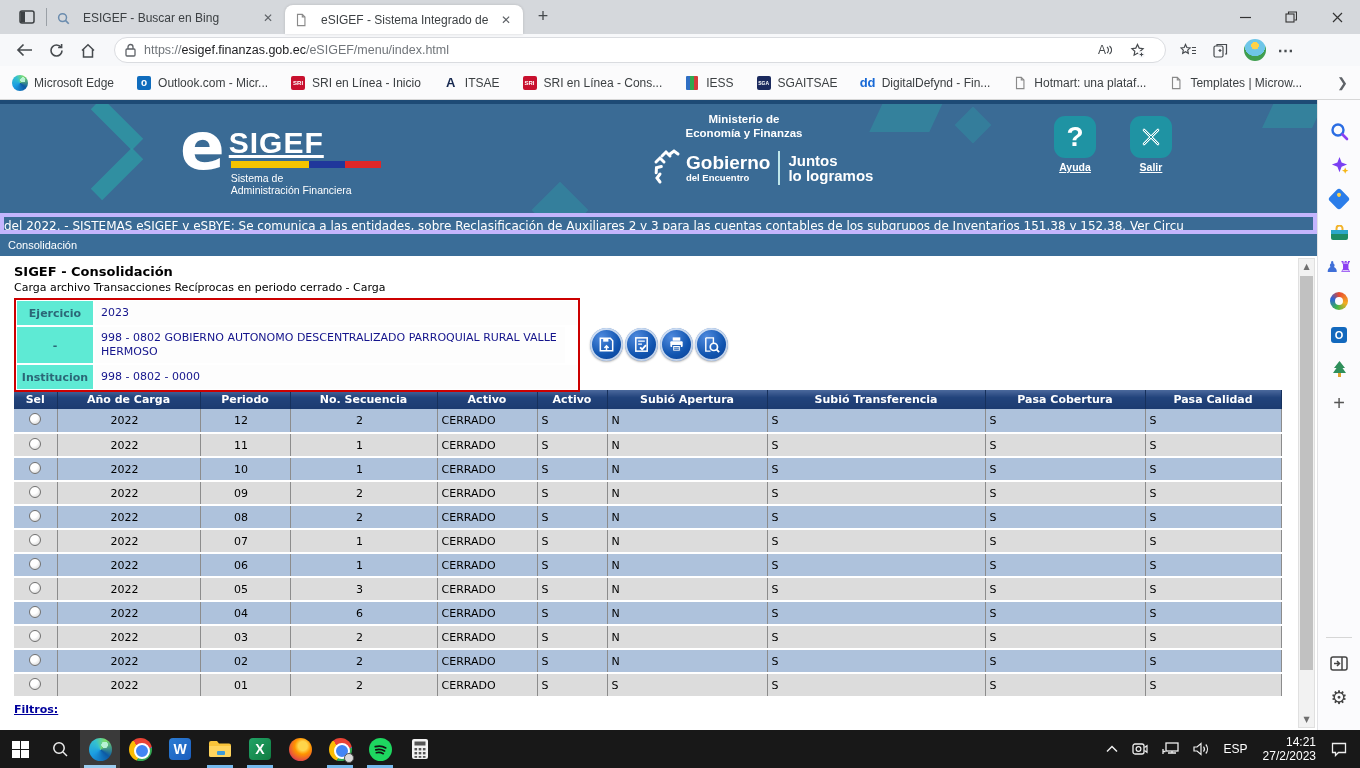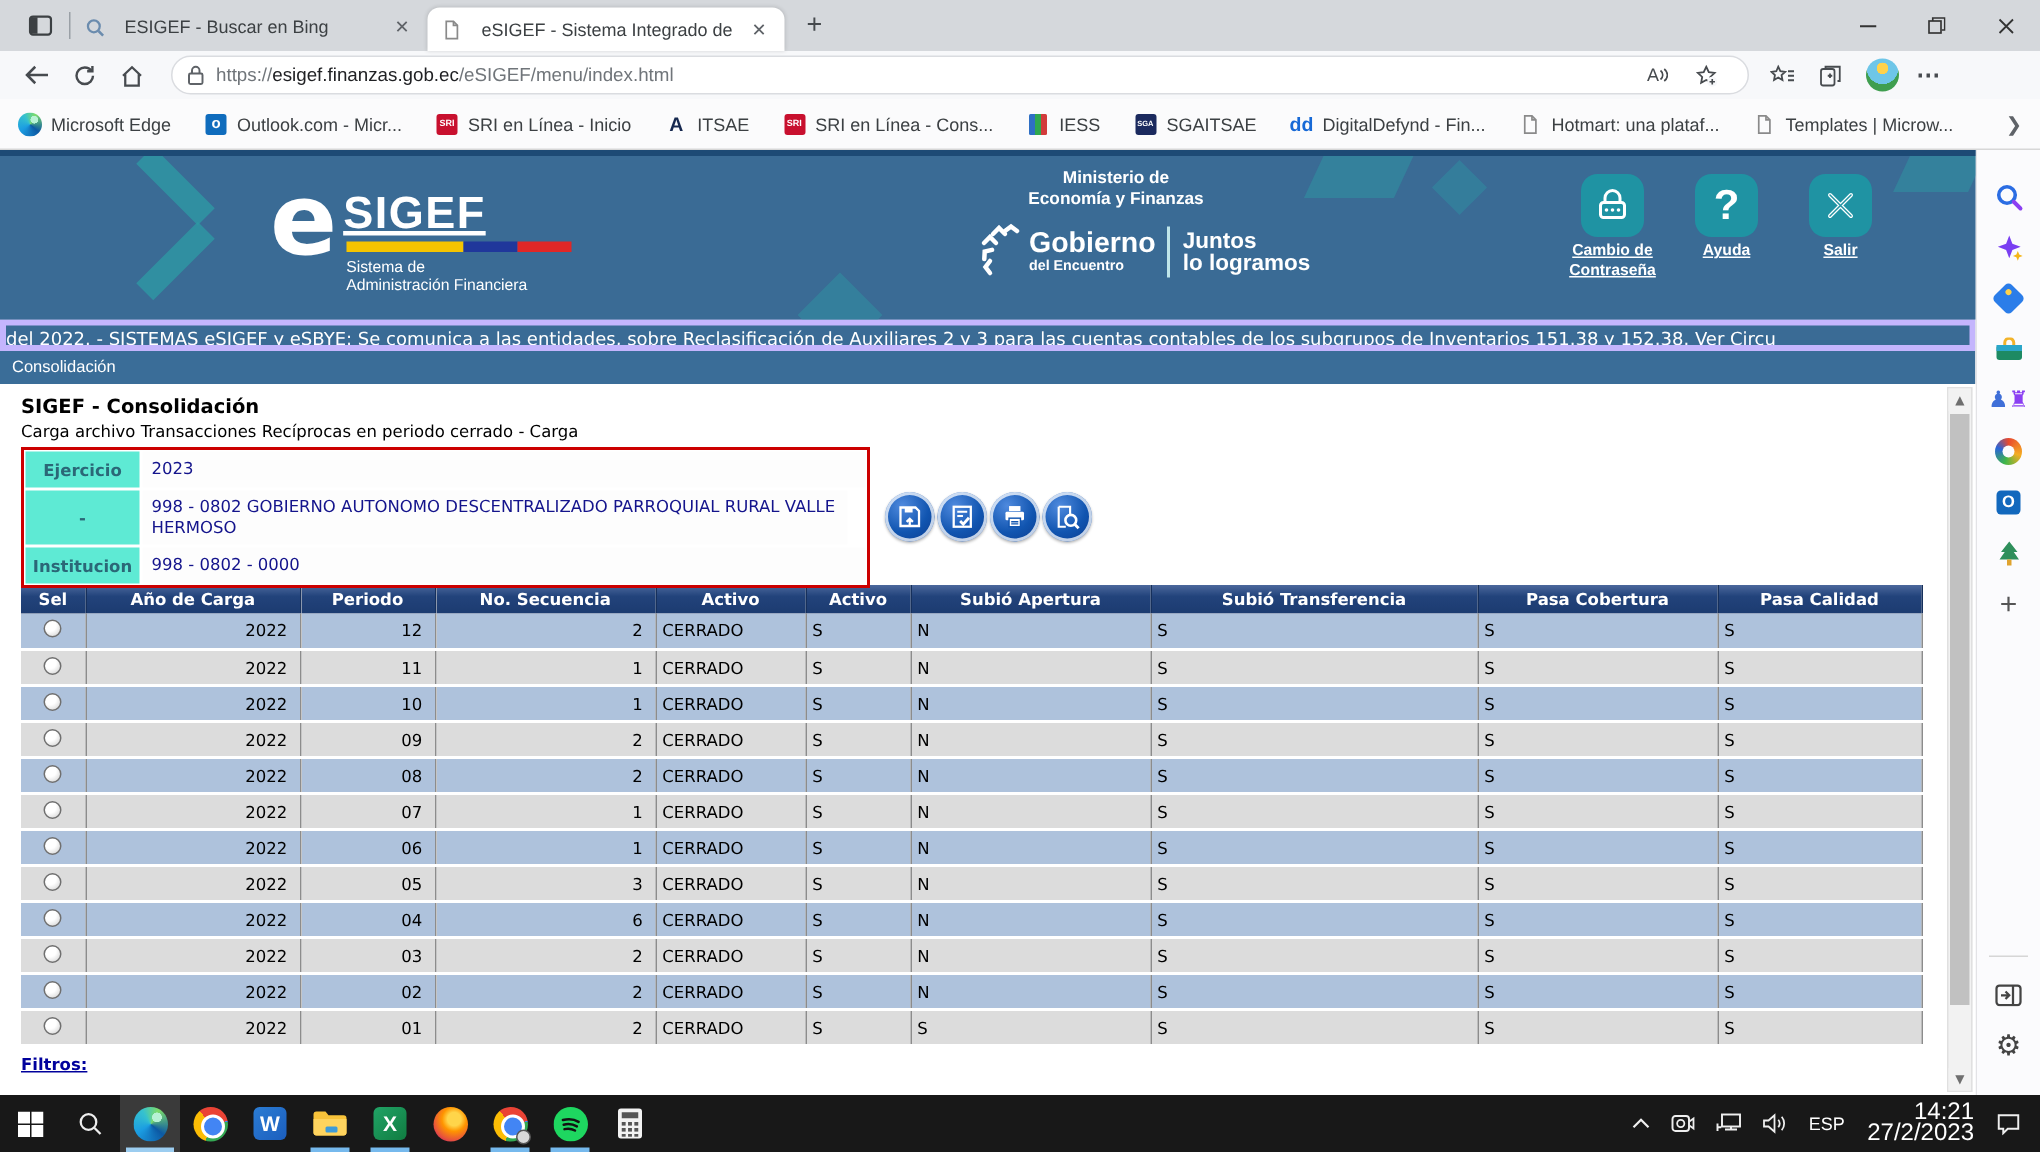--- a/index.html
+++ b/index.html
@@ -90,21 +90,21 @@
 
   .actions-row { position:absolute; left:576px; top:30px; display:flex; }
   .roundbtn { width:33px; height:33px; border-radius:50%; margin-right:2px; background:radial-gradient(circle at 35% 28%, #4f8ade, #1155b0 55%, #0a3a8c); box-shadow:inset 0 0 0 2px rgba(255,255,255,.75), 0 1px 2px rgba(0,0,0,.3); display:flex; align-items:center; justify-content:center; }
 
   .tbl-wrap { margin:4px 0 0 14px; width:1114px; }
   table.results { border-collapse:collapse; table-layout:fixed; width:1267px; font-size:11px; }
   table.results th { background:linear-gradient(180deg,#4b689c 0%, #22437b 40%, #1c3b70 100%); color:#fff; font-weight:bold; height:19px; border-right:1px solid #16305c; text-align:center; overflow:hidden; white-space:nowrap; }
   table.results td { height:24px; border-right:1px solid #8c8c8c; border-bottom:2px solid #fff; overflow:hidden; white-space:nowrap; color:#000; }
   table.results tr.row-blue td { background:#aec2dc; }
   table.results tr.row-gray td { background:#dcdcdc; }
-  td.num { text-align:right; padding-right:8px; }
+  td.num { text-align:center; padding-right:8px; }
   td.txt { text-align:left; padding-left:4px; }
   td.c-sel { text-align:center; }
   .radio { display:inline-block; width:12px; height:12px; border-radius:50%; border:1px solid #707070; background:radial-gradient(circle at 35% 30%, #fff 40%, #e6e6e6 70%, #bdbdbd); }
   .filtros { display:inline-block; margin:3px 0 0 14px; font-size:11px; font-weight:bold; color:#00009c; text-decoration:underline; }
 
   .pscroll { position:absolute; right:2px; top:2px; bottom:2px; width:17px; background:#f2f2f2; border:1px solid #e0e0e0; }
   .pscroll .arr { position:absolute; left:0; width:15px; height:15px; color:#6f6f6f; font-size:8px; text-align:center; line-height:15px; background:#f2f2f2; }
   .pscroll .arr.up { top:0; } .pscroll .arr.dn { bottom:0; }
   .pscroll .thumb { position:absolute; left:1px; top:17px; width:13px; height:calc(100% - 74px); background:#c1c1c1; }
 
@@ -131,21 +131,21 @@
   .ic-app { width:23px; height:23px; border-radius:50%; position:relative; }
   .ic-chrome { background:conic-gradient(from -40deg, #ea4335 0 33%, #4285f4 33% 34%, #34a853 34% 66%, #fbbc05 66% 100%); }
   .ic-chrome::after { content:""; position:absolute; left:5.5px; top:5.5px; width:12px; height:12px; border-radius:50%; background:#4285f4; border:2.5px solid #fff; }
   .ic-ff { background:radial-gradient(circle at 60% 35%, #ffd54a 0 22%, #ff9500 40%, #e8553a 68%, #b5007f); }
   .sq-app { width:22px; height:22px; border-radius:4px; color:#fff; font-weight:bold; font-size:14px; display:flex; align-items:center; justify-content:center; }
   .sq-word { background:linear-gradient(135deg,#2b7cd3,#1b5ebe); }
   .sq-excel { background:linear-gradient(135deg,#21a366,#107c41); }
   .badge { position:absolute; right:6px; bottom:5px; width:10px; height:10px; border-radius:50%; background:#d9d9d9; border:1px solid #555; }
   .tray { margin-left:auto; display:flex; align-items:center; padding-right:6px; }
   .tray-item { display:flex; align-items:center; justify-content:center; padding:0 7px; height:100%; font-size:12px; }
-  .clock { text-align:right; font-size:16px; line-height:14px; padding:0 8px; }
+  .clock { text-align:right; font-size:12px; line-height:14px; padding:0 8px; }
 </style>
 </head>
 <body>
 
 <div class="screen">
 
   <div class="tabstrip">
     <div class="tab-actions">
       <svg width="16" height="14" viewBox="0 0 16 14">
           <rect x="1" y="1" width="14" height="12" rx="2" fill="none" stroke="#3c4043" stroke-width="1.5"></rect>
@@ -362,32 +362,20 @@
             <div class="gob-sub">del Encuentro</div>
           </div>
           <div class="gob-div"></div>
           <div class="gob-slogan">
             <div>Juntos</div>
             <div>lo logramos</div>
           </div>
         </div>
 
         <div class="hdr-actions">
-          <div class="hact">
-            <span class="hact-ic">
-              <svg width="26" height="26" viewBox="0 0 26 26">
-                  <path d="M8 11V8a5 5 0 0 1 10 0v3" fill="none" stroke="#fff" stroke-width="2"></path>
-                  <rect x="5" y="11" width="16" height="10" rx="2" fill="none" stroke="#fff" stroke-width="2"></rect>
-                  <circle cx="9" cy="16" r="1.2" fill="#fff"></circle>
-                  <circle cx="13" cy="16" r="1.2" fill="#fff"></circle>
-                  <circle cx="17" cy="16" r="1.2" fill="#fff"></circle>
-                </svg>
-            </span>
-            <span class="hact-lbl">Cambio de Contraseña</span>
-          </div>
           <div class="hact">
             <span class="hact-ic" style="font-size:28px;font-weight:bold;">?</span>
             <span class="hact-lbl">Ayuda</span>
           </div>
           <div class="hact">
             <span class="hact-ic">
               <svg width="26" height="26" viewBox="0 0 26 26">
                   <path d="M6 6l14 14M20 6L6 20" stroke="#fff" stroke-width="2.6" stroke-linecap="round" fill="none"></path>
                   <path d="M6 6l14 14M20 6L6 20" stroke="#1f93a3" stroke-width="1" stroke-linecap="round" fill="none"></path>
                 </svg>

